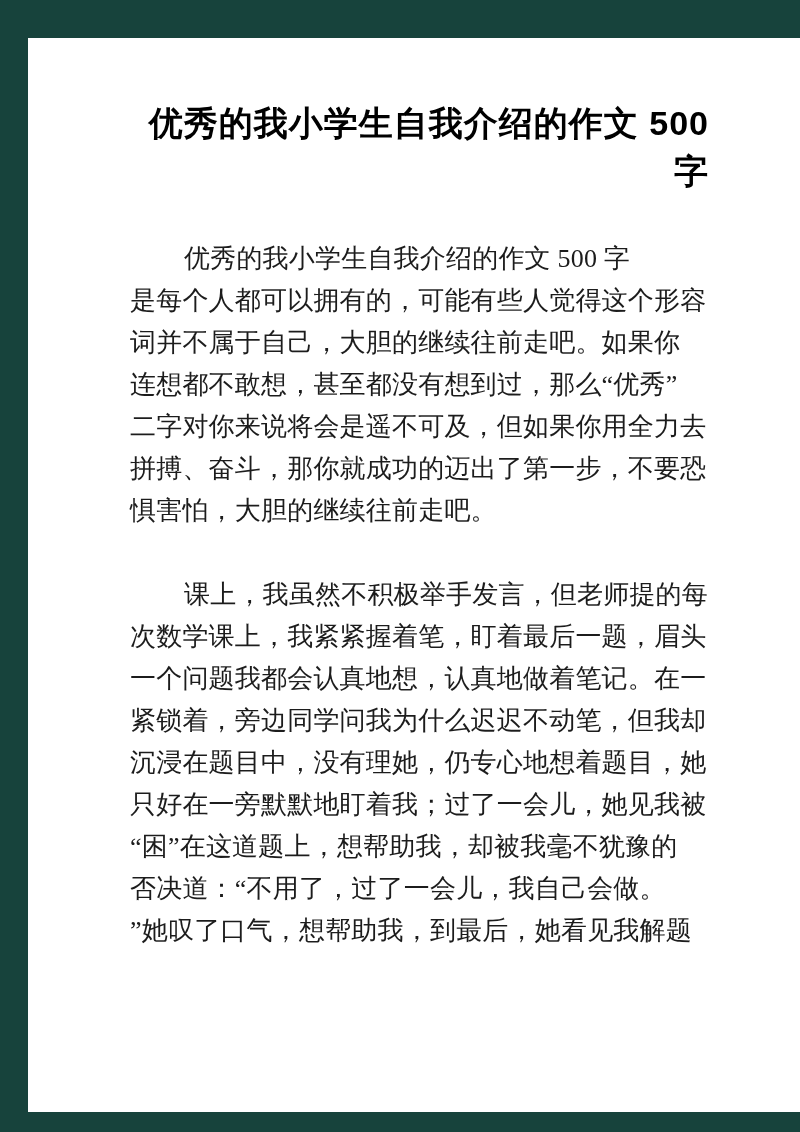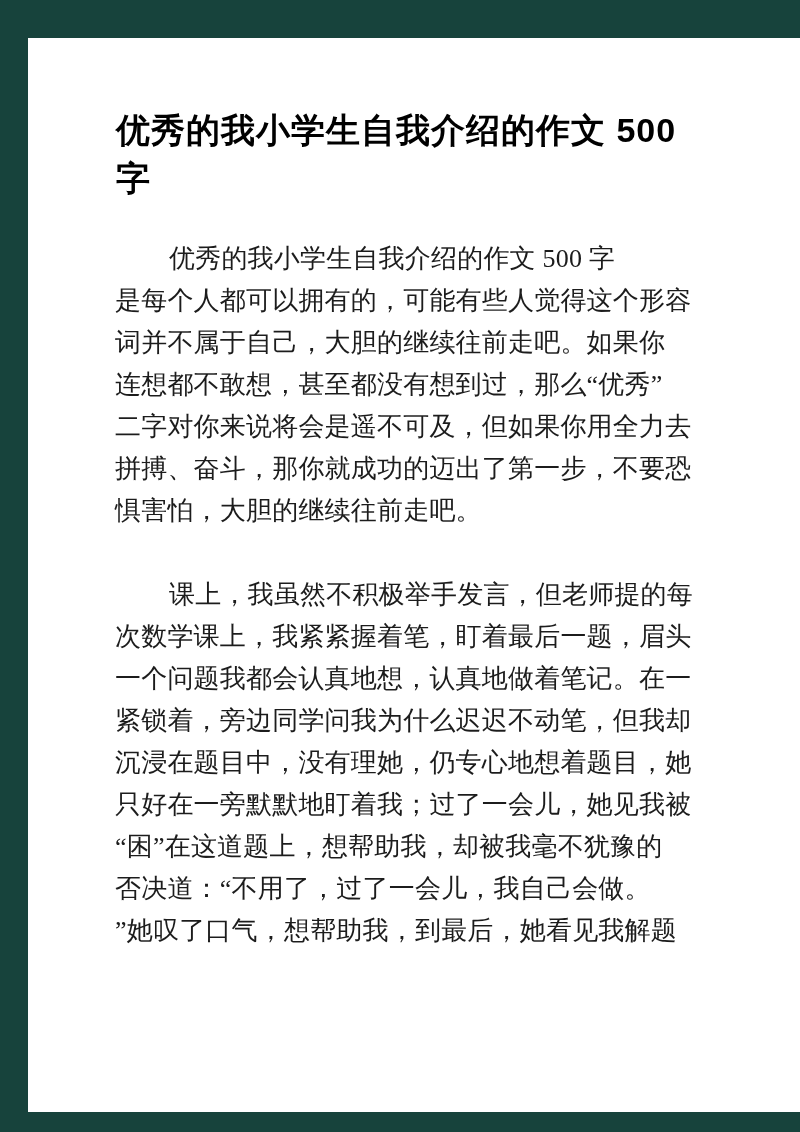--- a/index.html
+++ b/index.html
@@ -14,33 +14,33 @@
   .frame { background: var(--frame-color, #17433c); position: absolute; }
   .frame-top    { top: 0; left: 0; width: 800px; height: 38px; }
   .frame-left   { top: 0; left: 0; width: 28px;  height: 1132px; }
   .frame-bottom { bottom: 0; left: 0; width: 800px; height: 20px; }
 
   .doc-title {
     position: absolute;
     left: 100px;
     top: 90px;
     width: 600px;
-    margin: 16px;
-    text-align: left;
+    margin: 9px;
+    text-align: right;
     font-family: "Liberation Sans", sans-serif;
     font-weight: bold;
     font-size: 34px;
     line-height: 48px;
     color: #000000;
     letter-spacing: 1px;
   }
 
   .doc-body {
     position: absolute;
-    left: 115px;
+    left: 130px;
     top: 238px;
     width: 585px;
     font-size: 26px;
     line-height: 42px;
     color: var(--text-color, #1c1c1c);
   }
   .para { margin: 0; }
   .line {
     height: 42px;
     white-space: nowrap;

